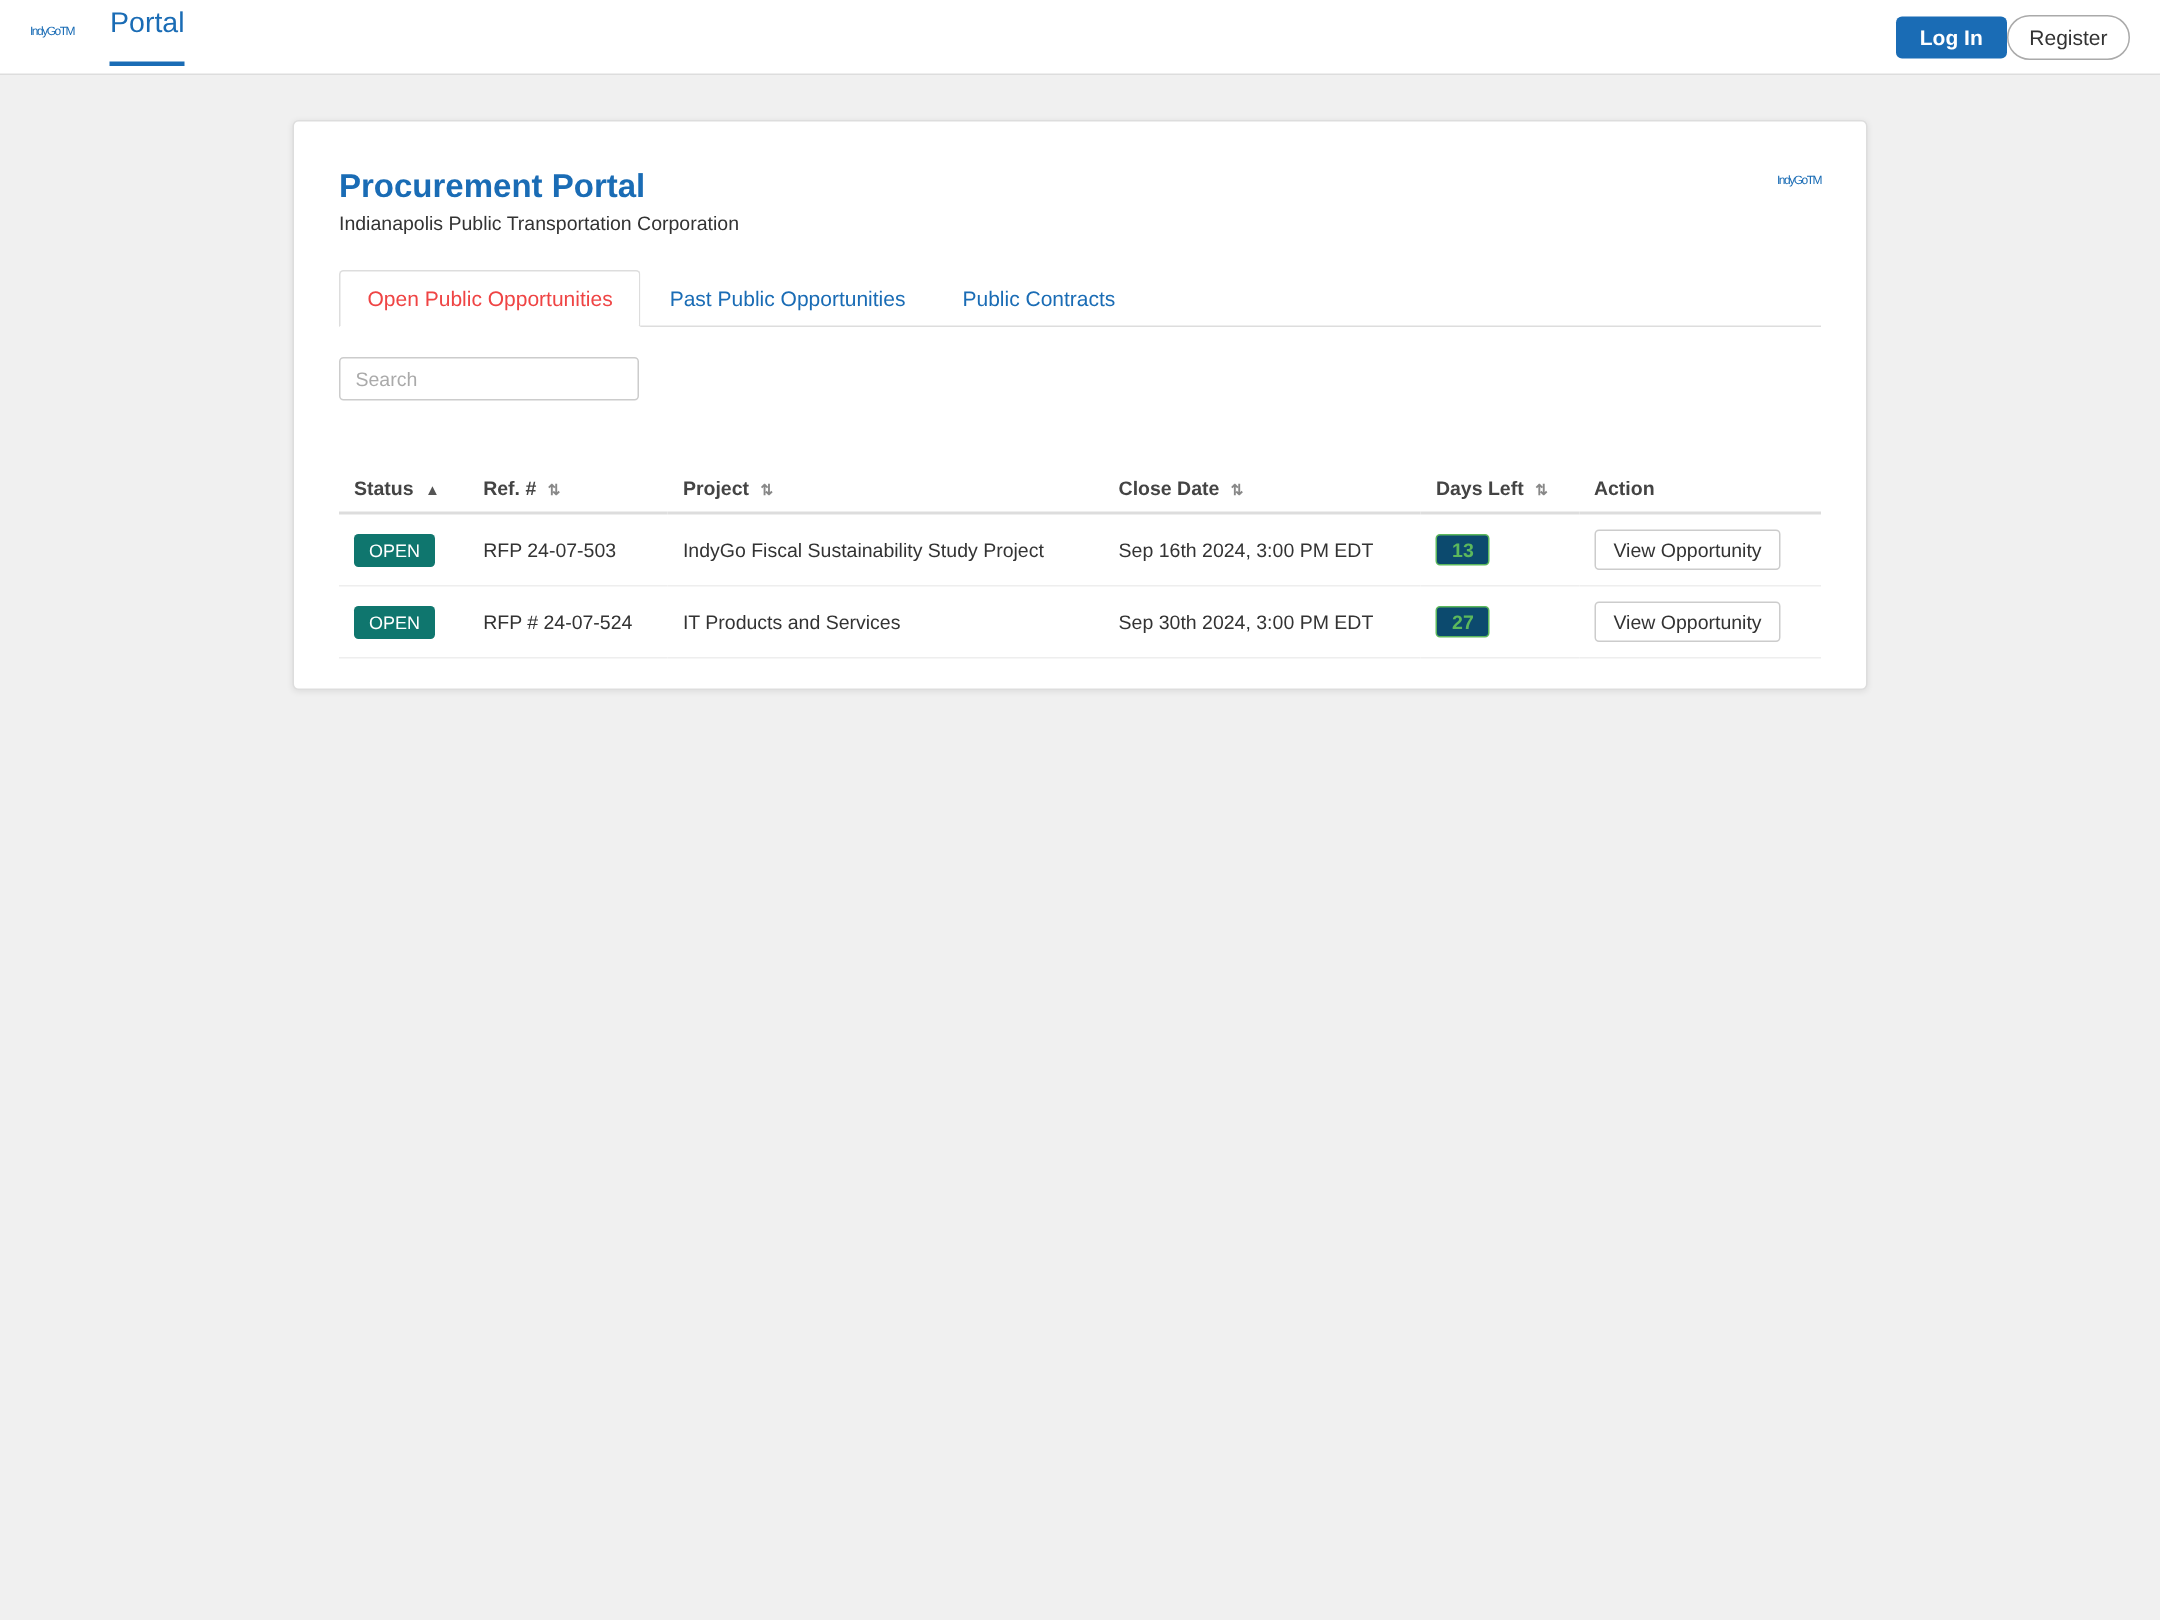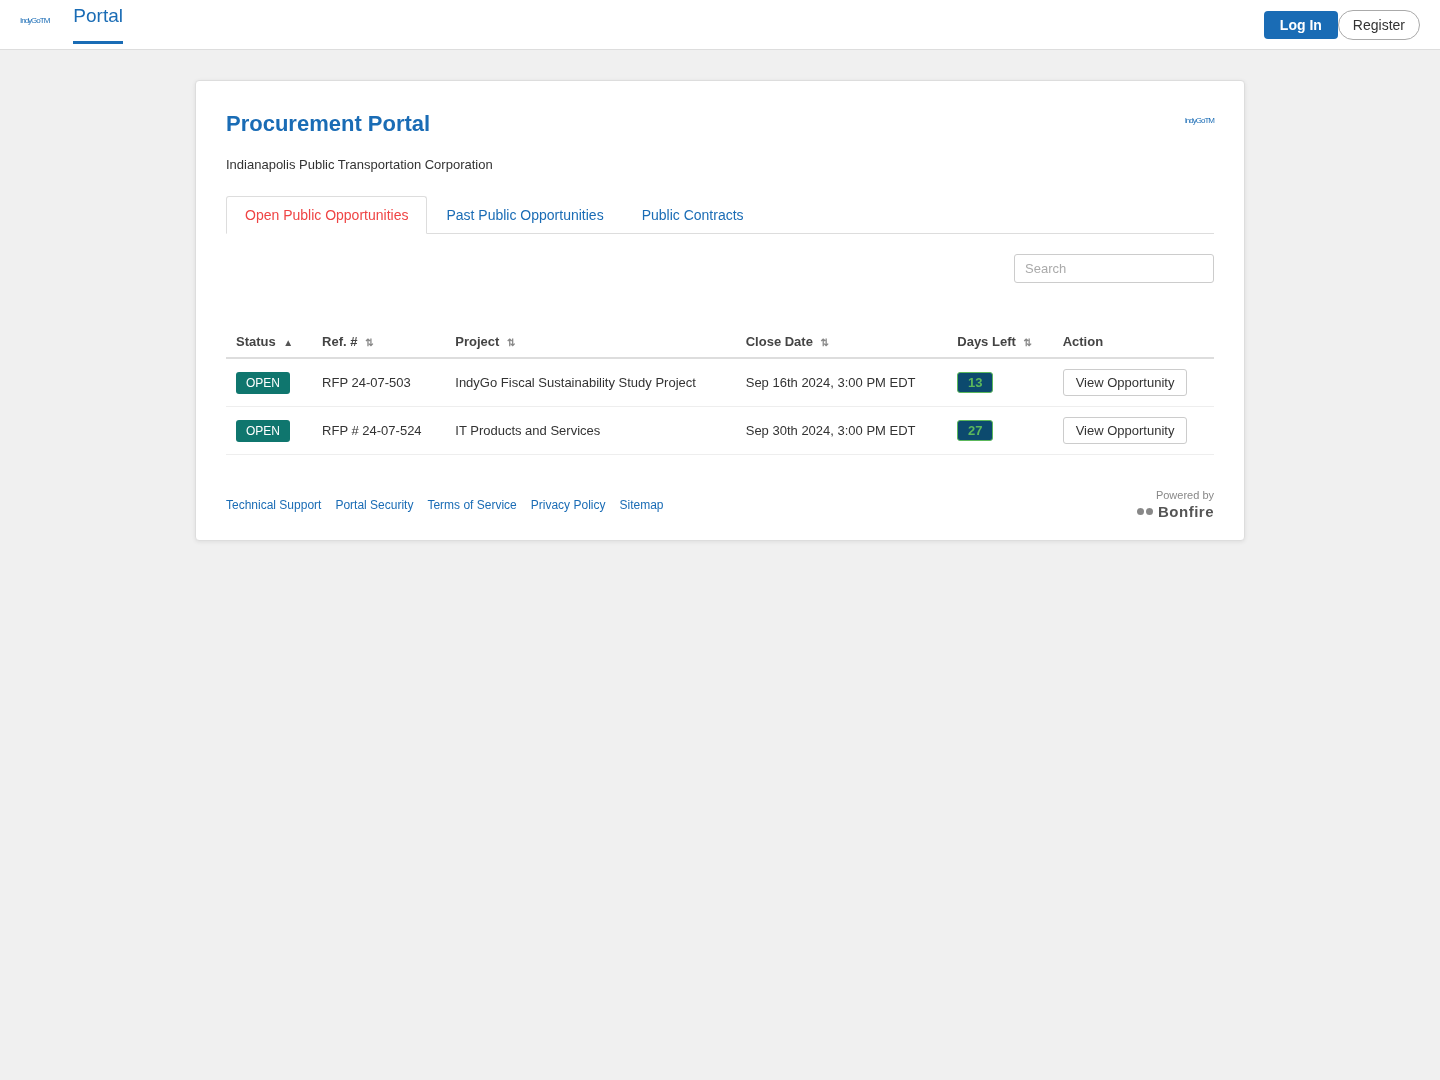--- a/index.html
+++ b/index.html
@@ -90,21 +90,21 @@
       margin-bottom: 24px;
     }
     .portal-title {
       color: #1a6cb5;
       font-size: 22px;
       font-weight: bold;
     }
     .portal-subtitle {
       color: #333;
       font-size: 13px;
-      margin-top: 20px;
+      margin-top: 4px;
     }
     .portal-logo {
       font-size: 22px;
       font-weight: bold;
       font-style: italic;
       color: #1a6cb5;
       letter-spacing: -1px;
     }
     .portal-logo span {
       font-size: 8px;
@@ -136,21 +136,20 @@
       border-radius: 3px 3px 0 0;
     }
     .tab.inactive {
       color: #1a6cb5;
       border-color: transparent;
     }
 
     
     .search-bar-row {
       display: flex;
-      justify-content: flex-end;
       margin-bottom: 10px;
     }
     .search-input {
       border: 1px solid #ccc;
       padding: 6px 10px;
       border-radius: 3px;
       font-size: 13px;
       width: 200px;
       color: #999;
       outline: none;
@@ -360,33 +359,14 @@
       <td>
         <span class="days-badge">27</span>
       </td>
       <td>
         <button class="btn-view-opportunity">View Opportunity</button>
       </td>
     </tr>
       </tbody>
   </table>
 
-  <div class="portal-footer">
-    <div class="footer-links">
-      <a href="#" class="footer-link">Technical Support</a>
-      <a href="#" class="footer-link">Portal Security</a>
-      <a href="#" class="footer-link">Terms of Service</a>
-      <a href="#" class="footer-link">Privacy Policy</a>
-      <a href="#" class="footer-link">Sitemap</a>
-    </div>
-    <div class="powered-by">
-      <span>Powered by</span>
-      <div class="bonfire-logo">
-        <div class="bonfire-icon">
-          <span class="bonfire-dot"></span>
-          <span class="bonfire-dot"></span>
-        </div>
-        <span class="bonfire-name">Bonfire</span>
-      </div>
-    </div>
-  </div>
 
 </div>
 
 </body></html>

